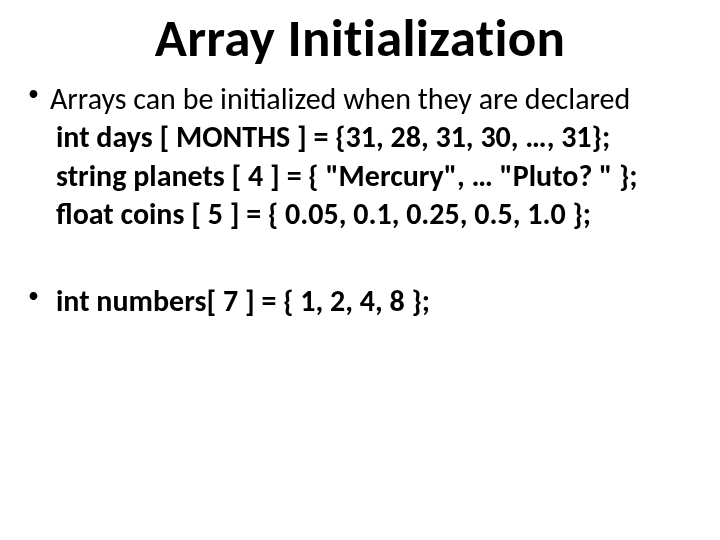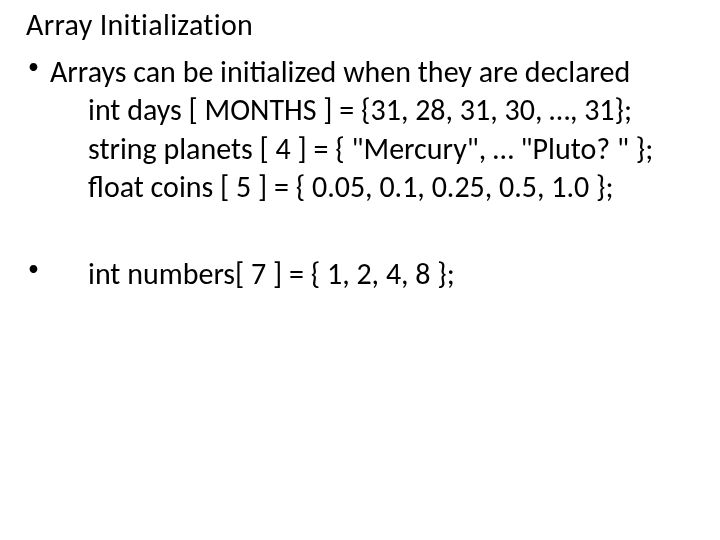--- a/index.html
+++ b/index.html
@@ -12,23 +12,23 @@
     color: #000;
     overflow: hidden;
   }
   .slide {
     width: 720px;
     height: 540px;
     box-sizing: border-box;
     padding: 0 26px 0 26px;
   }
   .title {
-    text-align: left;
-    font-size: 30px;
-    font-weight: 400;
+    text-align: center;
+    font-size: 53px;
+    font-weight: 700;
     letter-spacing: 0.3px;
     margin: 6px 0 10px 0;
   }
   ul.body {
     list-style: none;
     margin: 0;
     padding: 0;
     font-size: 30px;
     line-height: 1.28;
   }
@@ -40,23 +40,22 @@
   ul.body > li::before {
     content: "•";
     position: absolute;
     left: 2px;
     top: 0;
     font-size: 22px;
     line-height: 1.3;
   }
   .sub {
     display: block;
-    font-weight: 400;
+    font-weight: 700;
     padding-left: 6px;
-    margin-left: 32px;
   }
   .lead {
     display: block;
   }
 </style>
 </head>
 <body>
 
 <div class="slide">
   <div class="title">Array Initialization</div>

